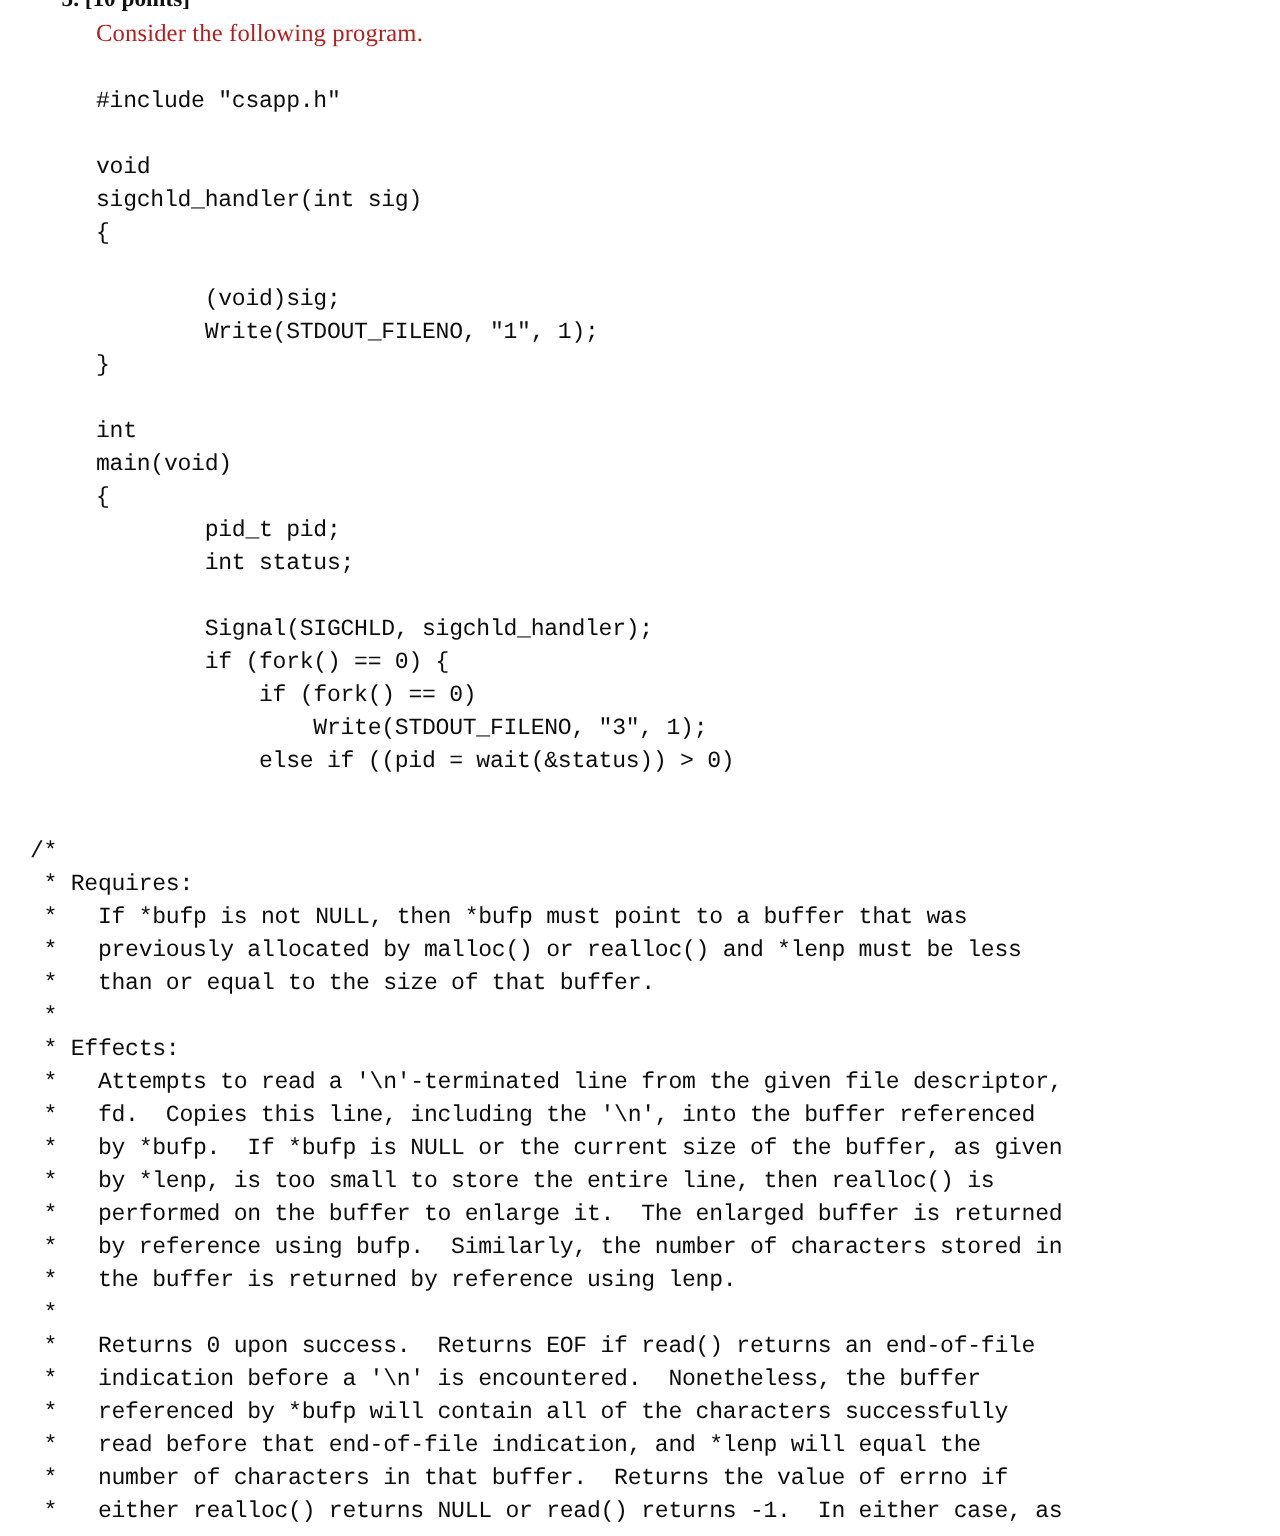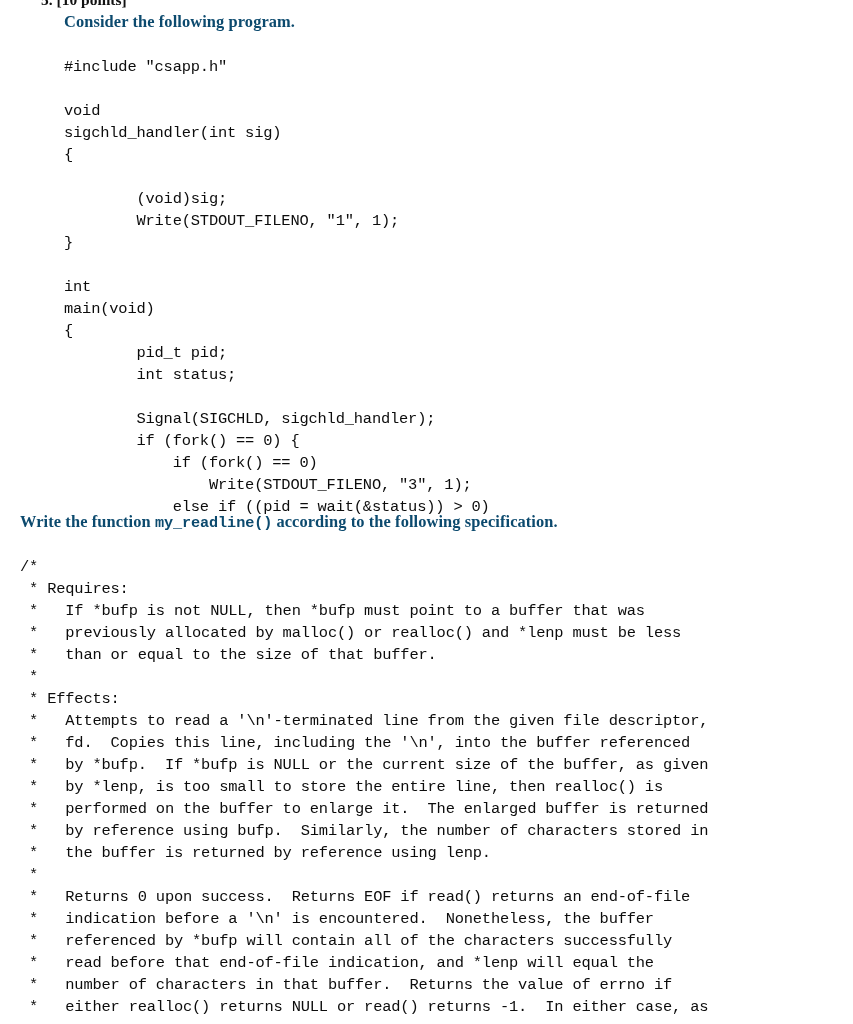--- a/index.html
+++ b/index.html
@@ -44,23 +44,22 @@
     color: #111;
   }
 
   
   .prose {
     position: absolute;
     font-family: "Liberation Serif", "DejaVu Serif", serif;
     font-size: 16.4px;
     line-height: 22px;
     white-space: pre;
-    color: #0c4a6e;
+    color: #b91c1c;
     letter-spacing: 0.1px;
-    font-weight: bold;
   }
   .prose .mono-inline {
     font-family: "Liberation Mono", "DejaVu Sans Mono", monospace;
     font-size: 15.2px;
     letter-spacing: -0.1px;
   }
 
   
   .codeblock {
     position: absolute;
@@ -84,17 +83,16 @@
 <div class="page">
 
   <div class="clip-top">
     <div class="txt">5. [10 points]</div>
   </div>
 
   <div class="prose" style="left:64px; top:11px;">Consider the following program.</div>
 
   <div class="codeblock" id="q1-code" style="left:64px; top:56px;"><span class="ln">#include "csapp.h"</span><span class="ln">&nbsp;</span><span class="ln">void</span><span class="ln">sigchld_handler(int sig)</span><span class="ln">{</span><span class="ln">&nbsp;</span><span class="ln">        (void)sig;</span><span class="ln">        Write(STDOUT_FILENO, "1", 1);</span><span class="ln">}</span><span class="ln">&nbsp;</span><span class="ln">int</span><span class="ln">main(void)</span><span class="ln">{</span><span class="ln">        pid_t pid;</span><span class="ln">        int status;</span><span class="ln">&nbsp;</span><span class="ln">        Signal(SIGCHLD, sigchld_handler);</span><span class="ln">        if (fork() == 0) {</span><span class="ln">            if (fork() == 0)</span><span class="ln">                Write(STDOUT_FILENO, "3", 1);</span><span class="ln">            else if ((pid = wait(&amp;status)) &gt; 0)</span></div>
 
-  <div class="prose" style="left:20px; top:511px;"><span>Write the function </span><span class="mono-inline">my_readline()</span><span> according to the following specification.</span></div>
 
   <div class="codeblock" id="q2-spec" style="left:20px; top:556px;"><span class="ln">/*</span><span class="ln"> * Requires:</span><span class="ln"> *   If *bufp is not NULL, then *bufp must point to a buffer that was</span><span class="ln"> *   previously allocated by malloc() or realloc() and *lenp must be less</span><span class="ln"> *   than or equal to the size of that buffer.</span><span class="ln"> *</span><span class="ln"> * Effects:</span><span class="ln"> *   Attempts to read a '\n'-terminated line from the given file descriptor,</span><span class="ln"> *   fd.  Copies this line, including the '\n', into the buffer referenced</span><span class="ln"> *   by *bufp.  If *bufp is NULL or the current size of the buffer, as given</span><span class="ln"> *   by *lenp, is too small to store the entire line, then realloc() is</span><span class="ln"> *   performed on the buffer to enlarge it.  The enlarged buffer is returned</span><span class="ln"> *   by reference using bufp.  Similarly, the number of characters stored in</span><span class="ln"> *   the buffer is returned by reference using lenp.</span><span class="ln"> *</span><span class="ln"> *   Returns 0 upon success.  Returns EOF if read() returns an end-of-file</span><span class="ln"> *   indication before a '\n' is encountered.  Nonetheless, the buffer</span><span class="ln"> *   referenced by *bufp will contain all of the characters successfully</span><span class="ln"> *   read before that end-of-file indication, and *lenp will equal the</span><span class="ln"> *   number of characters in that buffer.  Returns the value of errno if</span><span class="ln"> *   either realloc() returns NULL or read() returns -1.  In either case, as</span></div>
 
 </div>
 
 </body></html>

